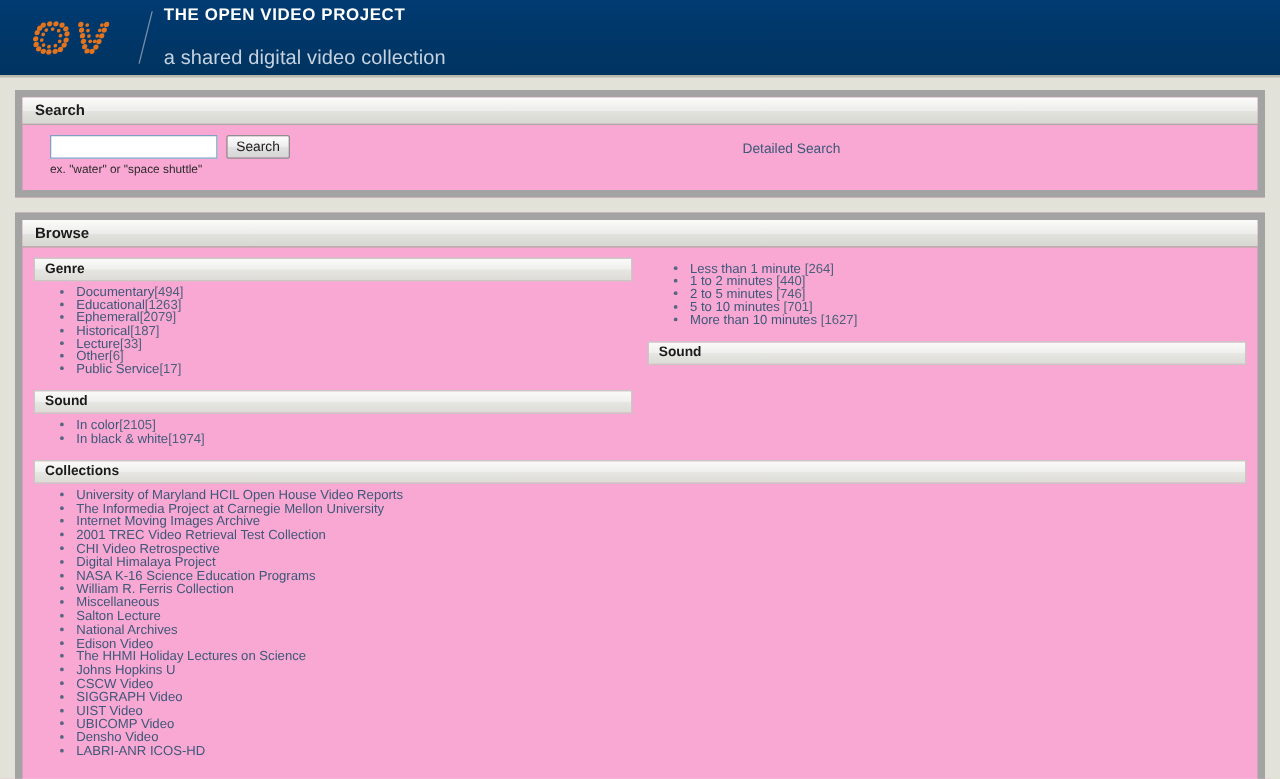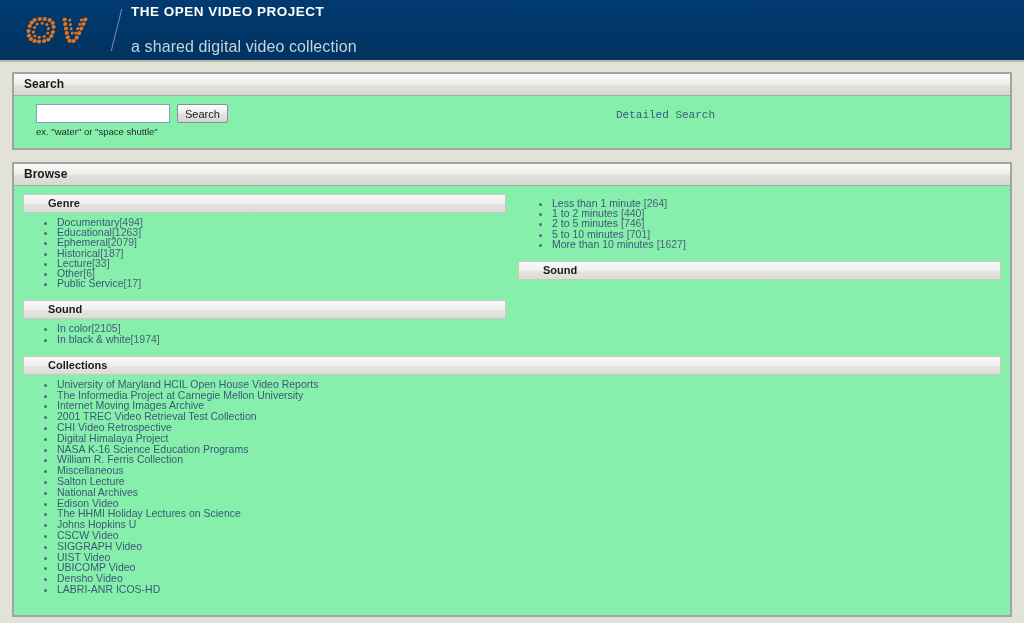--- a/index.html
+++ b/index.html
@@ -57,22 +57,22 @@
     margin-top: 18px;
   }
 
   
   .page {
     padding: 10px 12px 0 12px;
   }
 
   
   .panel {
-    background: #86efac;
-    border: 2px solid #a3a3a3;
+    background: #f9a8d4;
+    border: 6px solid #a3a3a3;
     margin-bottom: 12px;
   }
   .panel-head {
     height: 21px;
     line-height: 21px;
     padding: 0 10px;
     font-size: 12px;
     font-weight: bold;
     color: #1b1b1b;
     background: linear-gradient(to bottom, #fbfbfa 0%, #ececea 52%, #e2e2de 53%, #d8d8d2 100%);
@@ -113,43 +113,42 @@
     border-radius: 2px;
     cursor: pointer;
   }
   .search-hint {
     margin-top: 3px;
     font-size: 9.5px;
     color: #2b2b2b;
   }
   .detailed-search {
     position: absolute;
-    left: 602px;
+    left: 576px;
     top: 13px;
     font-size: 11px;
     color: #3d5878;
     text-decoration: none;
     cursor: pointer;
-    font-family: Liberation Mono, monospace;
   }
 
   
   .browse-body { padding: 8px 9px 8px 9px; }
   .grid2 {
     display: flex;
     gap: 12px;
   }
   .col { flex: 1 1 0; min-width: 0; }
 
   
   .box { margin-bottom: 10px; }
   .box-head {
     height: 17px;
     line-height: 17px;
-    padding: 0 24px;
+    padding: 0 8px;
     font-size: 11px;
     font-weight: bold;
     color: #1b1b1b;
     background: linear-gradient(to bottom, #fafafa 0%, #efefed 50%, #e6e6e2 51%, #dddcd7 100%);
     border: 1px solid #c8c8c2;
   }
   .box-body { padding: 4px 0 2px 0; }
 
   ul.linklist {
     list-style: disc;

